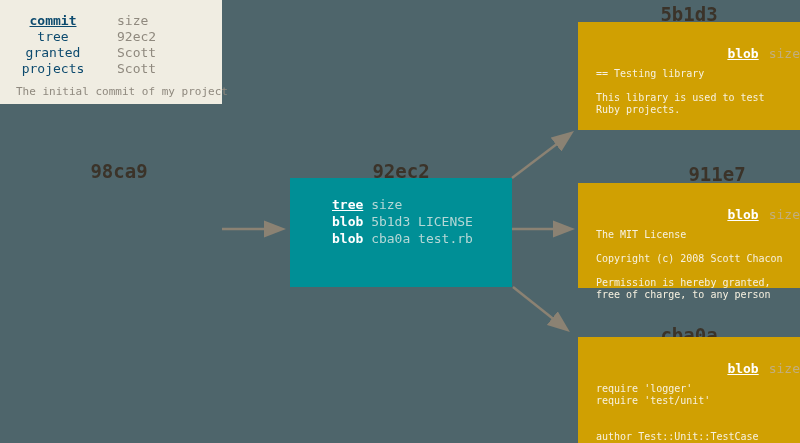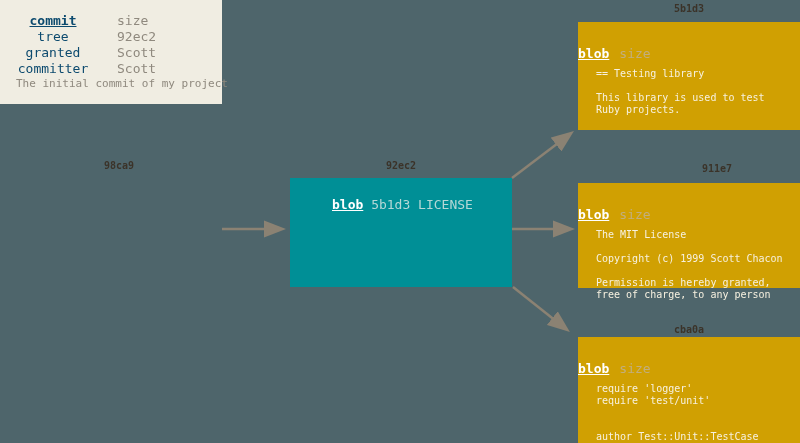--- a/index.html
+++ b/index.html
@@ -6,21 +6,21 @@
   #canvas{
     position:relative;
     width:800px;height:443px;
     background:#4e656b;
     overflow:hidden;
     font-family:"DejaVu Sans Mono","Liberation Mono",monospace;
   }
   .node-title{
     position:absolute;
     text-align:center;
-    font-size:10px;
+    font-size:19px;
     font-weight:bold;
     color:#3b3329;
     letter-spacing:0px;
   }
   .box{position:absolute;}
   
   #commit-box{
     left:0;top:180;width:222px;height:104px;
     background:#f0ede2;
   }
@@ -32,21 +32,21 @@
     font-size:13px;
     line-height:16px;
   }
   .commit-rows .k{
     text-align:center;
     color:#0c4a6e;
   }
   .commit-rows .row0k{font-weight:bold;text-decoration:underline;}
   .commit-rows .v{color:#8f897e;}
   .commit-desc{
-    margin-top:0;
+    margin-top:8px;
     padding-left:16px;
     font-size:11px;
     color:#8f897e;
     white-space:pre;
   }
   
   #tree-box{
     left:290px;top:178px;width:222px;height:109px;
     background:#008f96;
   }
@@ -60,23 +60,24 @@
   .tree-rows .v{color:#b5d8d6;}
   
   .blob-box{
     left:578px;width:222px;
     background:#d0a002;
   }
   #blob1-box{top:22px;height:108px;}
   #blob2-box{top:183px;height:105px;}
   #blob3-box{top:337px;height:106px;}
   .blob-header{
-    padding-top:24px;
-    text-align:left;
+    padding-top:12px;
+    text-align:right;
     font-size:13px;
+    margin-top:12px;
   }
   .blob-header .k{
     font-weight:bold;color:#ffffff;text-decoration:underline;
   }
   .blob-header .v{color:#c2ae7e;margin-left:10px;}
   .blob-body{
     margin-top:7px;
     padding-left:18px;
     font-size:10px;
     line-height:12px;
@@ -104,30 +105,32 @@
 
   <div class="node-title" style="left:8px;top:160px;width:222px;">98ca9</div>
   <div class="box" id="commit-box">
     <div class="commit-rows">
       <span class="k row0k">commit</span>
       <span class="v">size</span>
       <span class="k">tree</span>
       <span class="v">92ec2</span>
       <span class="k">granted</span>
       <span class="v">Scott</span>
-      <span class="k">committer</span>
+      <span class="k">projects</span>
       <span class="v">Scott</span>
     </div>
     <div class="commit-desc">The initial commit of my project</div>
   </div>
 
   <div class="node-title" style="left:290px;top:160px;width:222px;">92ec2</div>
   <div class="box" id="tree-box">
     <div class="tree-rows">
+      <div class="row"><span class="k">tree</span> <span class="v">size</span></div>
       <div class="row"><span class="k">blob</span> <span class="v">5b1d3 LICENSE</span></div>
+      <div class="row"><span class="k">blob</span> <span class="v">cba0a test.rb</span></div>
     </div>
   </div>
 
   <div class="node-title" style="left:578px;top:3px;width:222px;">5b1d3</div>
   <div class="box blob-box" id="blob1-box">
     <div class="blob-header">
       <span class="k">blob</span><span class="v">size</span>
     </div>
     <div class="blob-body">== Testing library
 
@@ -135,21 +138,21 @@
 Ruby projects.</div>
   </div>
 
   <div class="node-title" style="left:606px;top:163px;width:222px;">911e7</div>
   <div class="box blob-box" id="blob2-box">
     <div class="blob-header">
       <span class="k">blob</span><span class="v">size</span>
     </div>
     <div class="blob-body">The MIT License
 
-Copyright (c) 1999 Scott Chacon
+Copyright (c) 2008 Scott Chacon
 
 Permission is hereby granted,
 free of charge, to any person</div>
   </div>
 
   <div class="node-title" style="left:578px;top:324px;width:222px;">cba0a</div>
   <div class="box blob-box" id="blob3-box">
     <div class="blob-header">
       <span class="k">blob</span><span class="v">size</span>
     </div>

